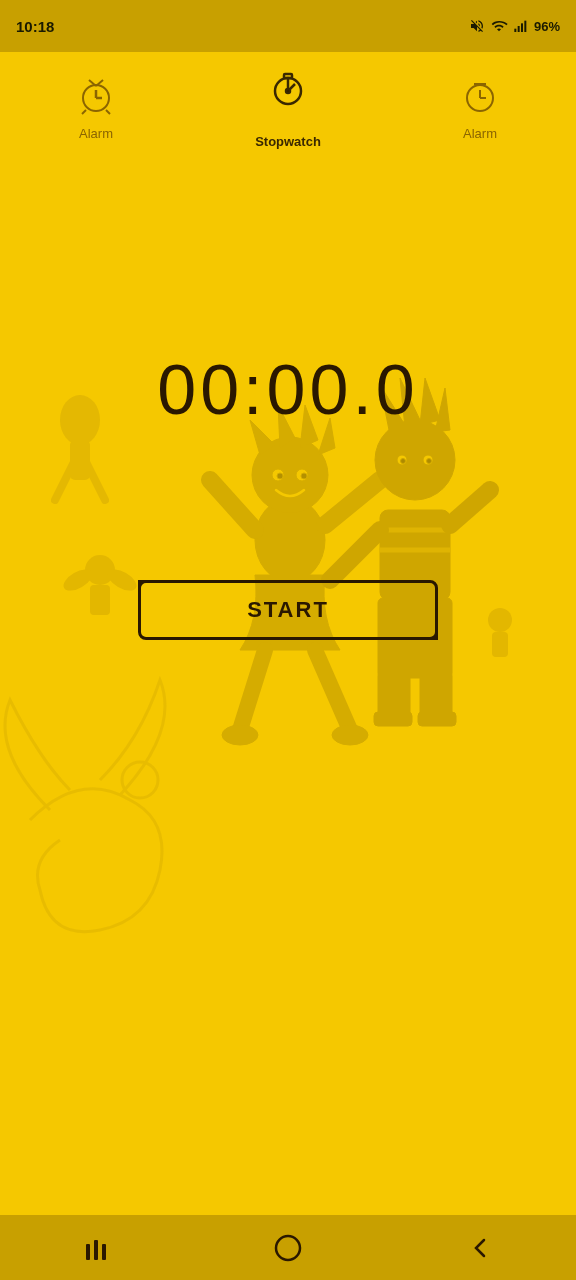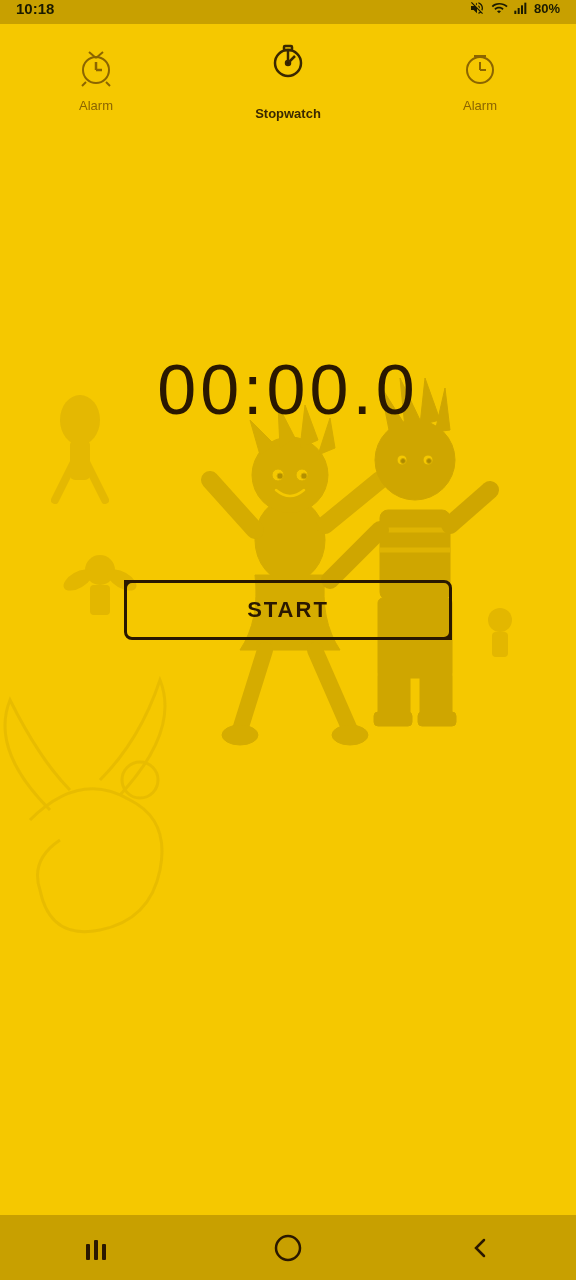--- a/index.html
+++ b/index.html
@@ -10,24 +10,24 @@
       height: 1280px;
       background-color: #F5C800;
       font-family: 'Arial', sans-serif;
       overflow: hidden;
       position: relative;
     }
 
     
     .status-bar {
       width: 100%;
-      height: 24px;
+      height: 52px;
       background-color: #C8A000;
       display: flex;
-      align-items: flex-start;
+      align-items: center;
       justify-content: space-between;
       padding: 0 16px;
       position: relative;
       z-index: 10;
     }
 
     .status-time {
       color: #1a1a00;
       font-size: 15px;
       font-weight: bold;
@@ -131,21 +131,21 @@
       font-family: 'Arial', sans-serif;
     }
 
     
     .start-button-container {
       position: absolute;
       top: 430px;
       left: 50%;
       transform: translateX(-50%);
       z-index: 5;
-      width: 328px;
+      width: 300px;
     }
 
     .start-button {
       width: 100%;
       height: 60px;
       background: transparent;
       border: 3px solid #2a1800;
       border-radius: 8px;
       font-size: 22px;
       font-weight: bold;
@@ -217,21 +217,21 @@
       <path d="M1 9l2 2c5.52-5.52 14.48-5.52 20 0l2-2C18.93 2.93 5.07 2.93 1 9zm8 8l3 3 3-3c-1.65-1.66-4.34-1.66-6 0zm-4-4l2 2c2.76-2.76 7.24-2.76 10 0l2-2C15.14 9.14 8.87 9.14 5 13z"></path>
     </svg>
 
     <svg width="16" height="16" viewBox="0 0 24 24" fill="#1a1a00">
       <rect x="2" y="16" width="3" height="5"></rect>
         <rect x="7" y="12" width="3" height="9"></rect>
         <rect x="12" y="8" width="3" height="13"></rect>
         <rect x="17" y="4" width="3" height="17"></rect>
     </svg>
 
-    <span style="font-size:13px; font-weight:bold; color:#1a1a00;">80%</span>
+    <span style="font-size:13px; font-weight:bold; color:#1a1a00;">96%</span>
   </div>
 </div>
 
 <div class="nav-tabs">
 
   <div class="nav-tab">
     <div class="nav-tab-icon">
       <svg width="40" height="40" viewBox="0 0 40 40" stroke="#8B6500" fill="none" stroke-width="2">
         <circle cx="20" cy="22" r="13"></circle>
         <line x1="20" y1="10" x2="13" y2="4"></line>

